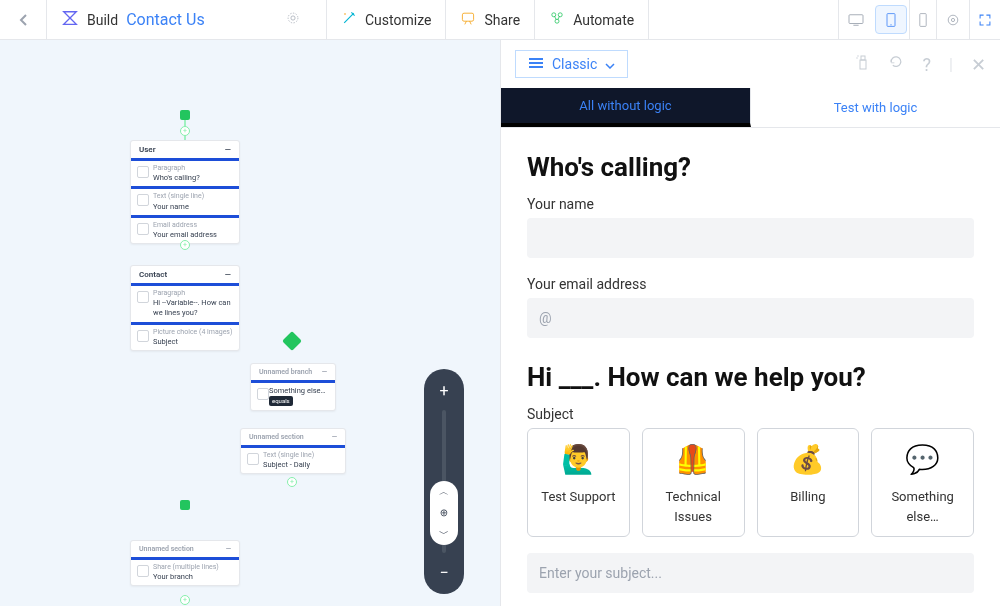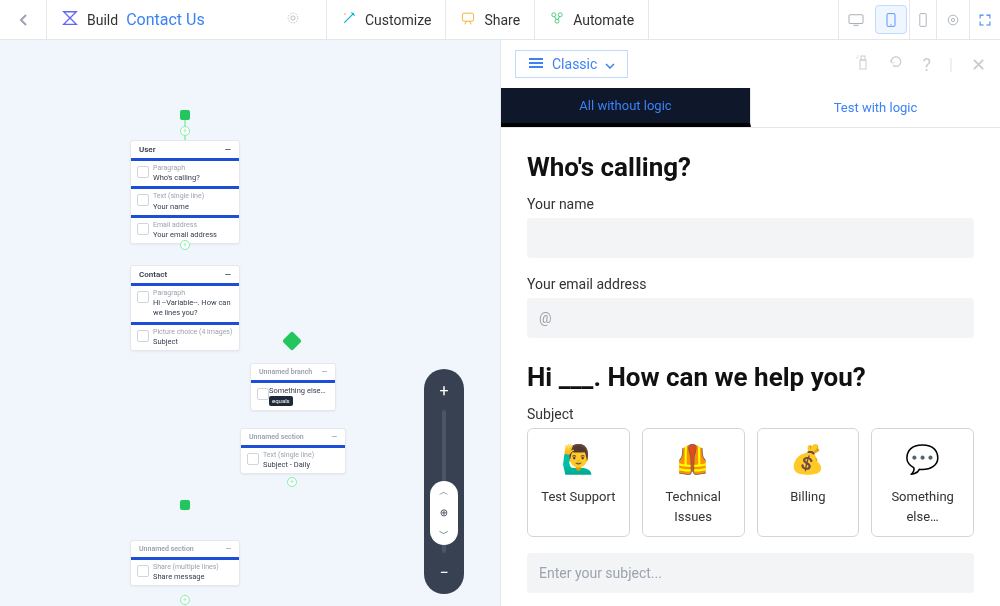--- a/index.html
+++ b/index.html
@@ -202,21 +202,21 @@
     </div>
     <div class="plus-node" style="left:287px;top:437px">+</div>
 
     <div class="dot" style="left:180px;top:460px"></div>
 
     <div class="node" style="left:130px;top:500px;width:110px">
       <div class="node-head" style="font-size:7px;color:#9ca3af">
           <span>Unnamed section</span>
           <span>—</span>
         </div>
-      <div class="node-row"><span class="nr-type">Share (multiple lines)</span><span class="nr-title">Share message</span></div>
+      <div class="node-row"><span class="nr-type">Share (multiple lines)</span><span class="nr-title">Your branch</span></div>
     </div>
     <div class="plus-node" style="left:180px;top:555px">+</div>
 
     <div class="zoom">
       <div class="zoom-btn">+</div>
       <div class="zoom-track">
         <div class="zoom-pill">
           <span>︿</span>
           <span>⊕</span>
           <span>﹀</span>

